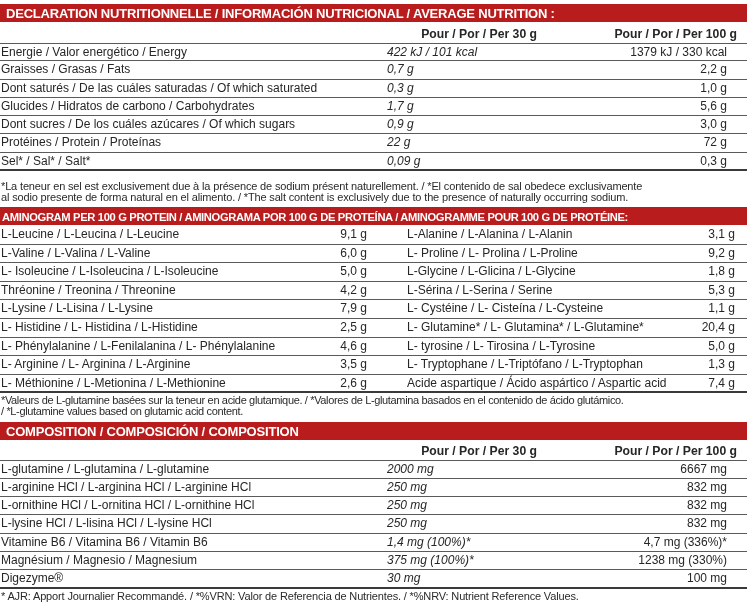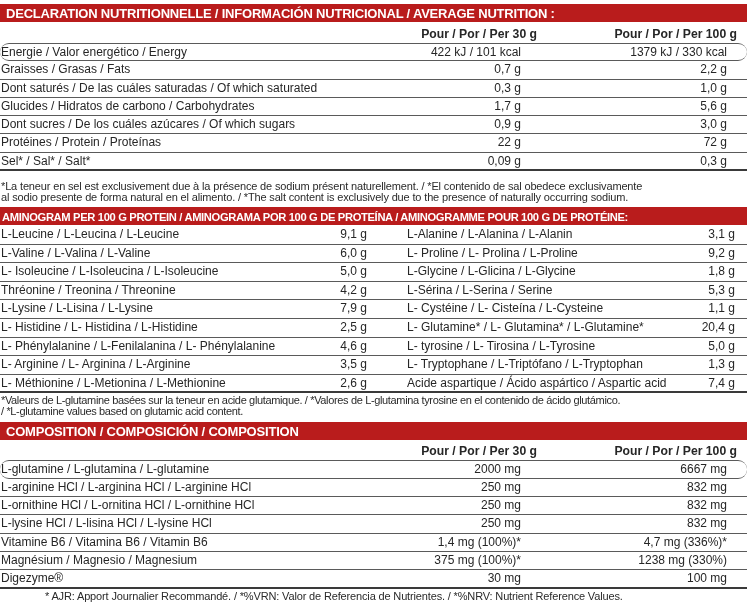--- a/index.html
+++ b/index.html
@@ -24,23 +24,23 @@
     }
     .bar.amino { font-size: 11.2px; letter-spacing: -0.35px; padding-left: 2px; }
     .row {
       display: flex;
       height: 18.3px;
       line-height: 17px;
       border-bottom: 1.3px solid #5a5a5a;
       white-space: nowrap;
       font-size: 12px;
     }
-    .row.first { border-top: 1.3px solid #5a5a5a; border-radius: 9px; }
+    .row.first { border-top: 1.3px solid #5a5a5a; }
     .row .label { flex: 1; padding-left: 1px; overflow: hidden; }
-    .row .c30 { width: 150px; text-align: right; padding-right: 16px; }
+    .row .c30 { width: 150px; padding-right: 16px; font-style: italic; }
     .row .c100 { width: 210px; text-align: right; padding-right: 20px; }
     .colhead {
       display: flex;
       height: 17px;
       line-height: 17px;
       font-weight: bold;
       font-size: 12.2px;
     }
     .colhead .label { flex: 1; }
     .colhead .c30 { width: 150px; text-align: right; }
@@ -180,21 +180,21 @@
     </div>
     <div class="amino-row" style="border-bottom:2px solid #3a3a3a;">
       <span class="al">L- Méthionine / L-Metionina / L-Methionine</span>
       <span class="av">2,6 g</span>
       <span class="bl"></span>
       <span class="bl2">Acide aspartique / Ácido aspártico / Aspartic acid</span>
       <span class="bv">7,4 g</span>
     </div>
   </div>
   <div class="note" style="padding-top:2px; letter-spacing:-0.35px;">
-    <div>*Valeurs de L-glutamine basées sur la teneur en acide glutamique. / *Valores de L-glutamina tyrosine en el contenido de ácido glutámico.</div>
+    <div>*Valeurs de L-glutamine basées sur la teneur en acide glutamique. / *Valores de L-glutamina basados en el contenido de ácido glutámico.</div>
     <div>/ *L-glutamine values based on glutamic acid content.</div>
   </div>
 </section>
 
 <section style="margin-top:5px;">
   <div class="bar">COMPOSITION / COMPOSICIÓN / COMPOSITION</div>
   <div class="colhead" style="margin-top:3px;">
     <span class="label"></span>
     <span class="c30">Pour / Por / Per 30 g</span>
     <span class="c100">Pour / Por / Per 100 g</span>
@@ -229,16 +229,16 @@
       <span class="label">Magnésium / Magnesio / Magnesium</span>
       <span class="c30">375 mg (100%)*</span>
       <span class="c100">1238 mg (330%)</span>
     </div>
     <div class="row" style="border-bottom:2px solid #3a3a3a;">
       <span class="label">Digezyme®</span>
       <span class="c30">30 mg</span>
       <span class="c100">100 mg</span>
     </div>
   </div>
-  <div class="note" style="padding-top:2px;margin-left:44px;">
+  <div class="note" style="padding-top:2px;">
     <div>* AJR: Apport Journalier Recommandé. / *%VRN: Valor de Referencia de Nutrientes. / *%NRV: Nutrient Reference Values.</div>
   </div>
 </section>
 
 </body></html>

